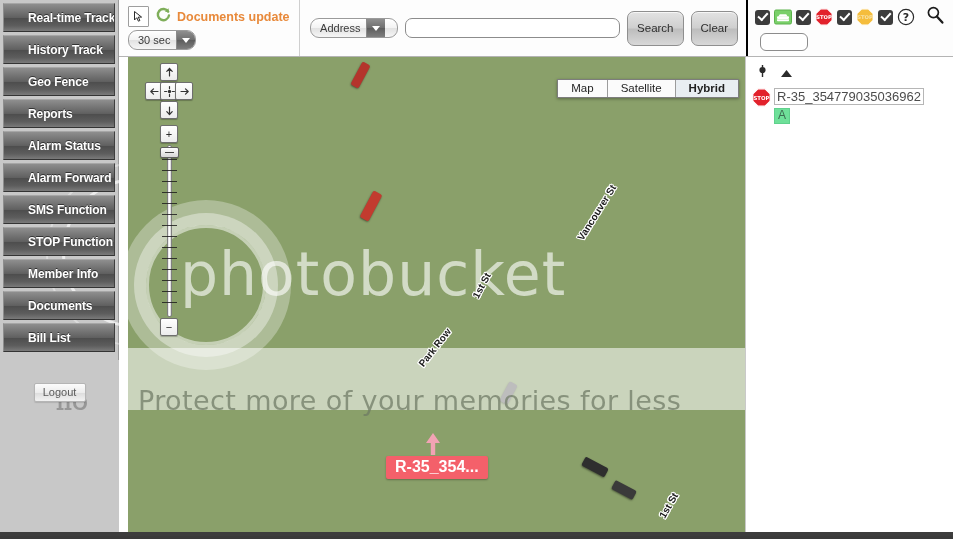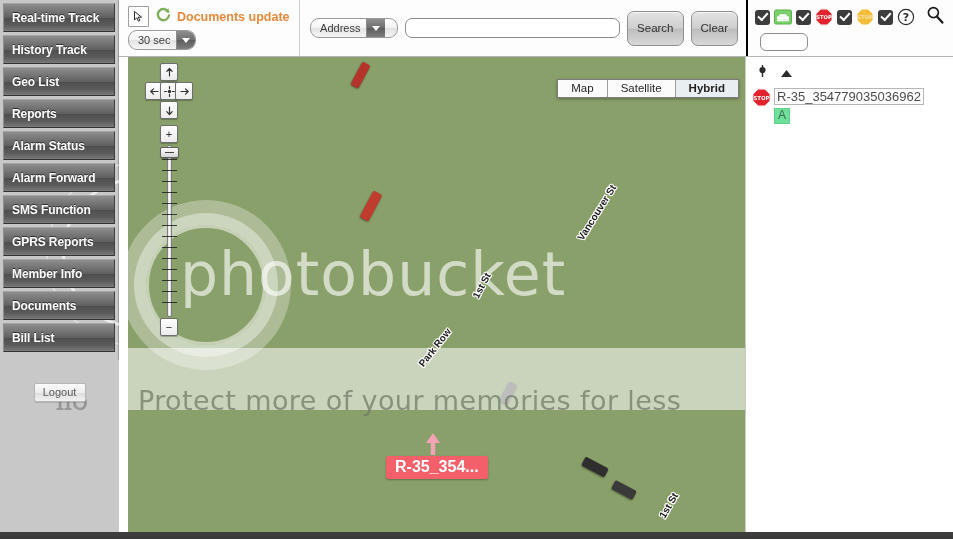--- a/index.html
+++ b/index.html
@@ -24,21 +24,21 @@
     background: #c8c8c8;
     border-right: 1px solid #9a9a9a;
   }
   #sidebar-nav { padding-top: 3px; }
   .nav-item {
     position: relative;
     height: 29px;
     margin: 0 3px 3px 3px;
     display: flex;
     align-items: center;
-    padding-left: 8px;
+    padding-left: 24px;
     color: #ffffff;
     font-size: 12px;
     font-weight: bold;
     letter-spacing: -0.1px;
     text-shadow: 0 -1px 0 rgba(0,0,0,0.55);
     cursor: pointer;
     background: linear-gradient(to bottom,
        #8e8e8e 0%, #7d7d7d 18%, #606060 50%, #4d4d4d 52%, #5d5d5d 80%, #7a7a7a 100%);
     border-top: 1px solid #a6a6a6;
     border-bottom: 1px solid #343434;
@@ -506,36 +506,36 @@
     <div class="sidebar-arc" id="arc2"></div>
 
     <div id="sidebar-nav">
       <div class="nav-item">
           <span>Real-time Track</span>
         </div>
       <div class="nav-item">
           <span>History Track</span>
         </div>
       <div class="nav-item">
-          <span>Geo List</span>
+          <span>Geo Fence</span>
         </div>
       <div class="nav-item">
           <span>Reports</span>
         </div>
       <div class="nav-item">
           <span>Alarm Status</span>
         </div>
       <div class="nav-item">
           <span>Alarm Forward</span>
         </div>
       <div class="nav-item">
           <span>SMS Function</span>
         </div>
       <div class="nav-item">
-          <span>GPRS Reports</span>
+          <span>STOP Function</span>
         </div>
       <div class="nav-item">
           <span>Member Info</span>
         </div>
       <div class="nav-item">
           <span>Documents</span>
         </div>
       <div class="nav-item">
           <span>Bill List</span>
         </div>

